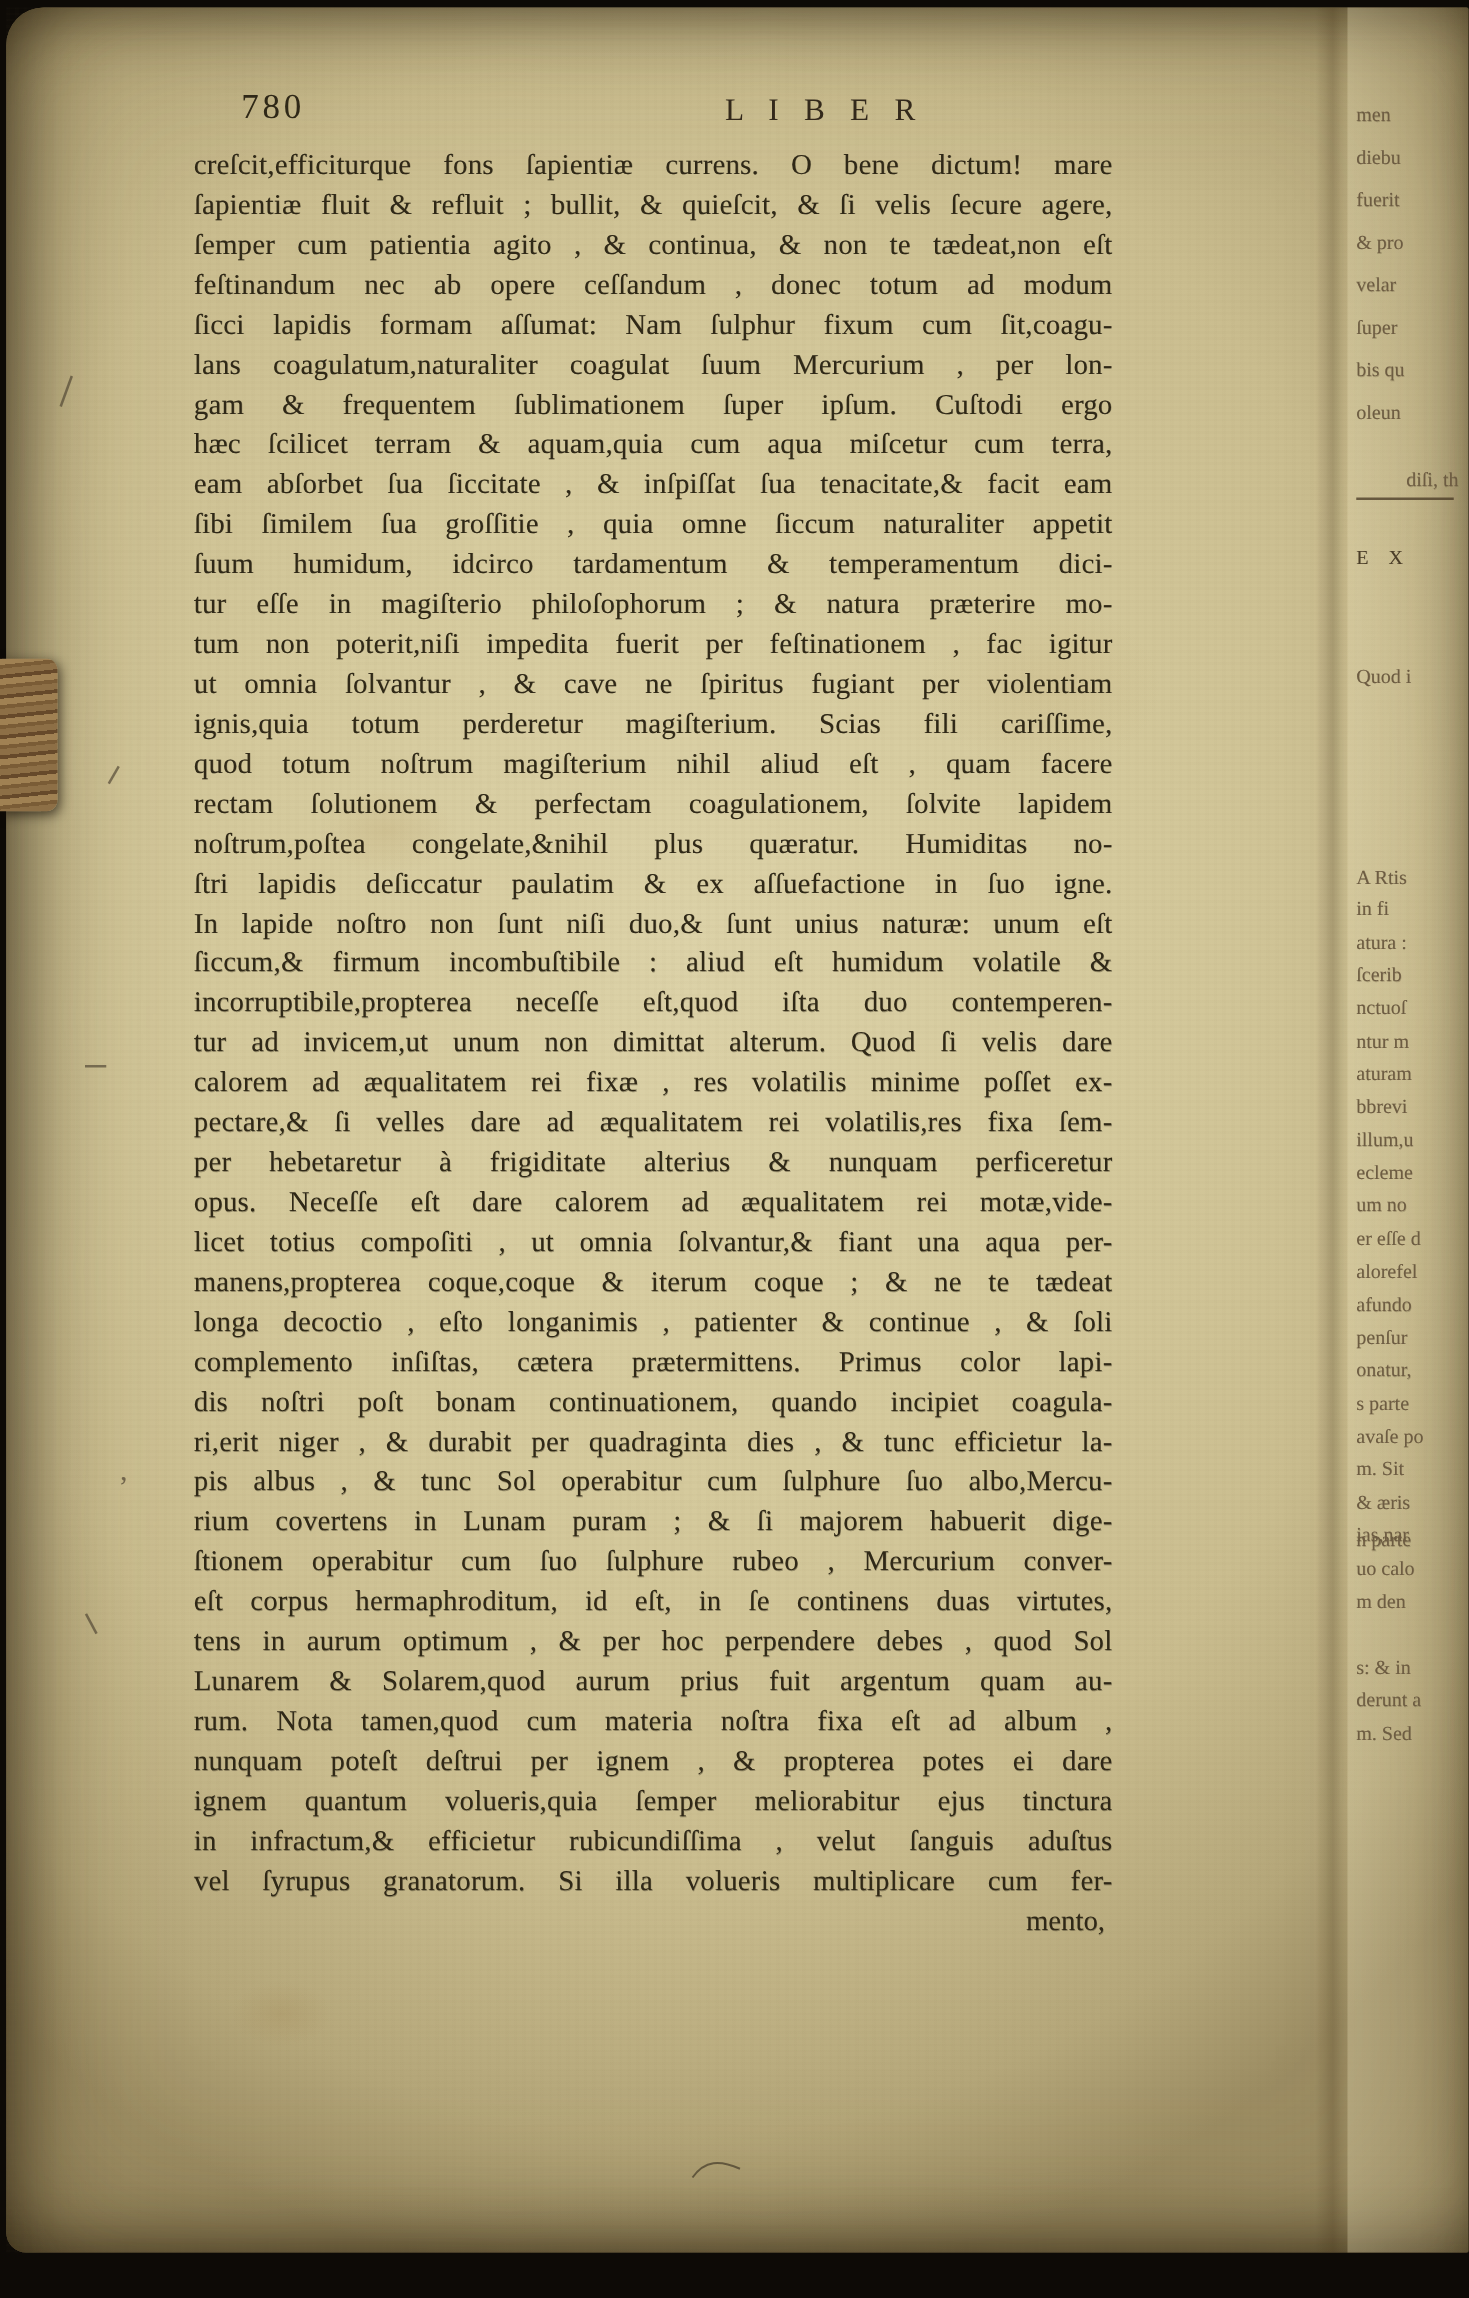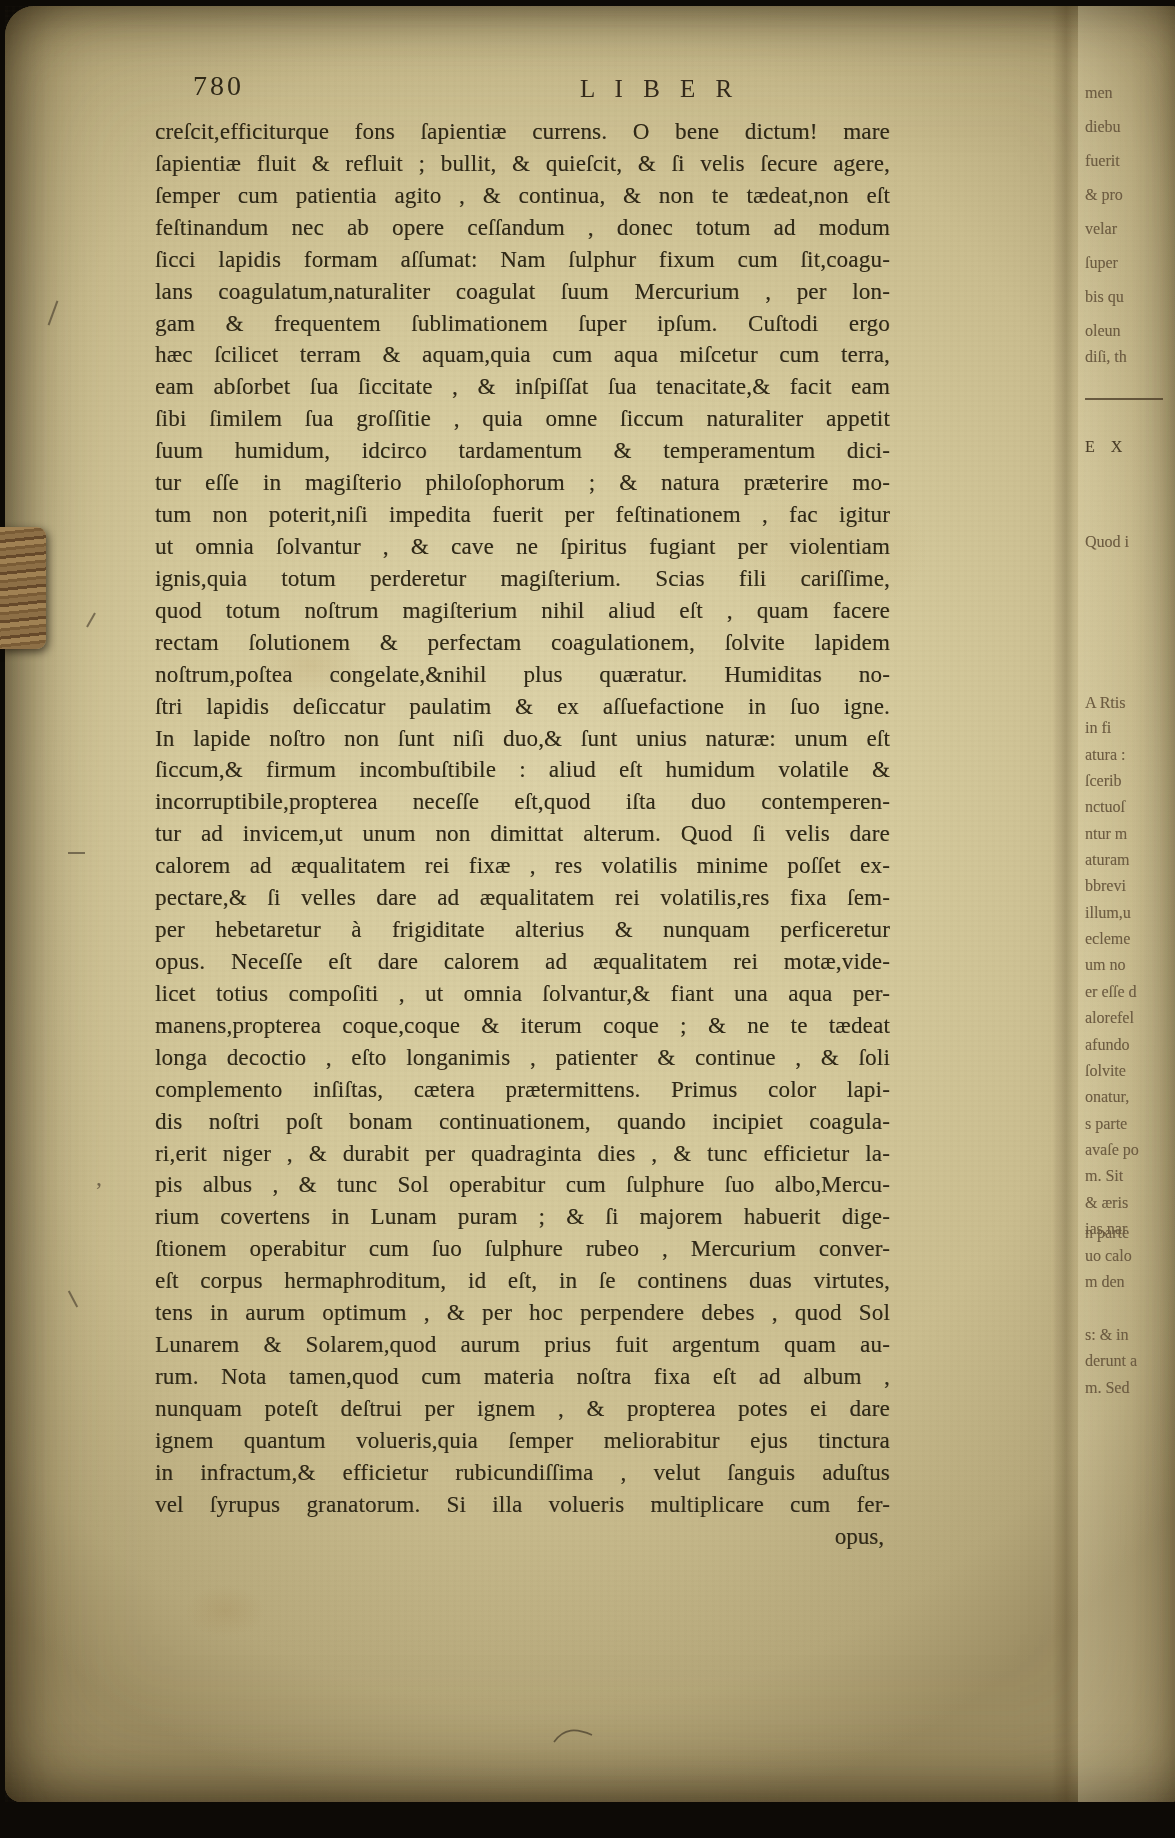--- a/index.html
+++ b/index.html
@@ -115,51 +115,51 @@
         <div class="line">ſtionem operabitur cum ſuo ſulphure rubeo , Mercurium conver-</div>
         <div class="line">eſt corpus hermaphroditum, id eſt, in ſe continens duas virtutes,</div>
         <div class="line">tens in aurum optimum , &amp; per hoc perpendere debes , quod Sol</div>
         <div class="line">Lunarem &amp; Solarem,quod aurum prius fuit argentum quam au-</div>
         <div class="line">rum.  Nota tamen,quod cum materia noſtra fixa eſt ad album ,</div>
         <div class="line">nunquam poteſt deſtrui per ignem , &amp; propterea potes ei dare</div>
         <div class="line">ignem quantum volueris,quia ſemper meliorabitur ejus tinctura</div>
         <div class="line">in infractum,&amp; efficietur rubicundiſſima , velut ſanguis aduſtus</div>
         <div class="line">vel ſyrupus granatorum.  Si illa volueris multiplicare cum fer-</div>
       </div>
-    <div class="catchword">opus,</div>
+    <div class="catchword">mento,</div>
   </div>
 
   <div class="margin-column">
       <div class="mfrag italic" style="top: 84px;">men</div>
       <div class="mfrag italic" style="top: 118px;">diebu</div>
       <div class="mfrag italic" style="top: 152px;">fuerit</div>
       <div class="mfrag italic" style="top: 186px;">&amp; pro</div>
       <div class="mfrag italic" style="top: 220px;">velar</div>
       <div class="mfrag italic" style="top: 254px;">ſuper</div>
       <div class="mfrag italic" style="top: 288px;">bis qu</div>
       <div class="mfrag italic" style="top: 322px;">oleun</div>
-      <div class="mfrag italic" style="top: 348px;">diſi, th</div>
+      <div class="mfrag italic" style="top: 376px; margin-left: 40px;">diſi, th</div>
       <div class="mfrag rule" style="top: 398px;"></div>
       <div class="mfrag caps" style="top: 438px;">E X</div>
       <div class="mfrag italic" style="top: 533px;">Quod i</div>
       <div class="mfrag roman" style="top: 694px;">A Rtis</div>
       <div class="mfrag roman" style="top: 719px;">in fi</div>
       <div class="mfrag roman" style="top: 746px;">atura :</div>
       <div class="mfrag roman" style="top: 772px;">ſcerib</div>
       <div class="mfrag roman" style="top: 798px;">nctuoſ</div>
       <div class="mfrag roman" style="top: 825px;">ntur m</div>
       <div class="mfrag roman" style="top: 851px;">aturam</div>
       <div class="mfrag roman" style="top: 877px;">bbrevi</div>
       <div class="mfrag roman" style="top: 904px;">illum,u</div>
       <div class="mfrag roman" style="top: 930px;">ecleme</div>
       <div class="mfrag roman" style="top: 956px;">um no</div>
       <div class="mfrag roman" style="top: 983px;">er eſſe d</div>
       <div class="mfrag roman" style="top: 1009px;">alorefel</div>
       <div class="mfrag roman" style="top: 1036px;">afundo</div>
-      <div class="mfrag roman" style="top: 1062px;">ſolvite</div>
+      <div class="mfrag roman" style="top: 1062px;">penſur</div>
       <div class="mfrag roman" style="top: 1088px;">onatur,</div>
       <div class="mfrag roman" style="top: 1115px;">s parte</div>
       <div class="mfrag roman" style="top: 1141px;">avaſe po</div>
       <div class="mfrag roman" style="top: 1167px;">m. Sit</div>
       <div class="mfrag roman" style="top: 1194px;">&amp; æris</div>
       <div class="mfrag roman" style="top: 1220px;">ias,nar</div>
       <div class="mfrag roman" style="top: 1247px;">uo calo</div>
       <div class="mfrag roman" style="top: 1273px;">m den</div>
       <div class="mfrag roman" style="top: 1224px;">n parte</div>
       <div class="mfrag roman" style="top: 1326px;">s: &amp; in</div>

